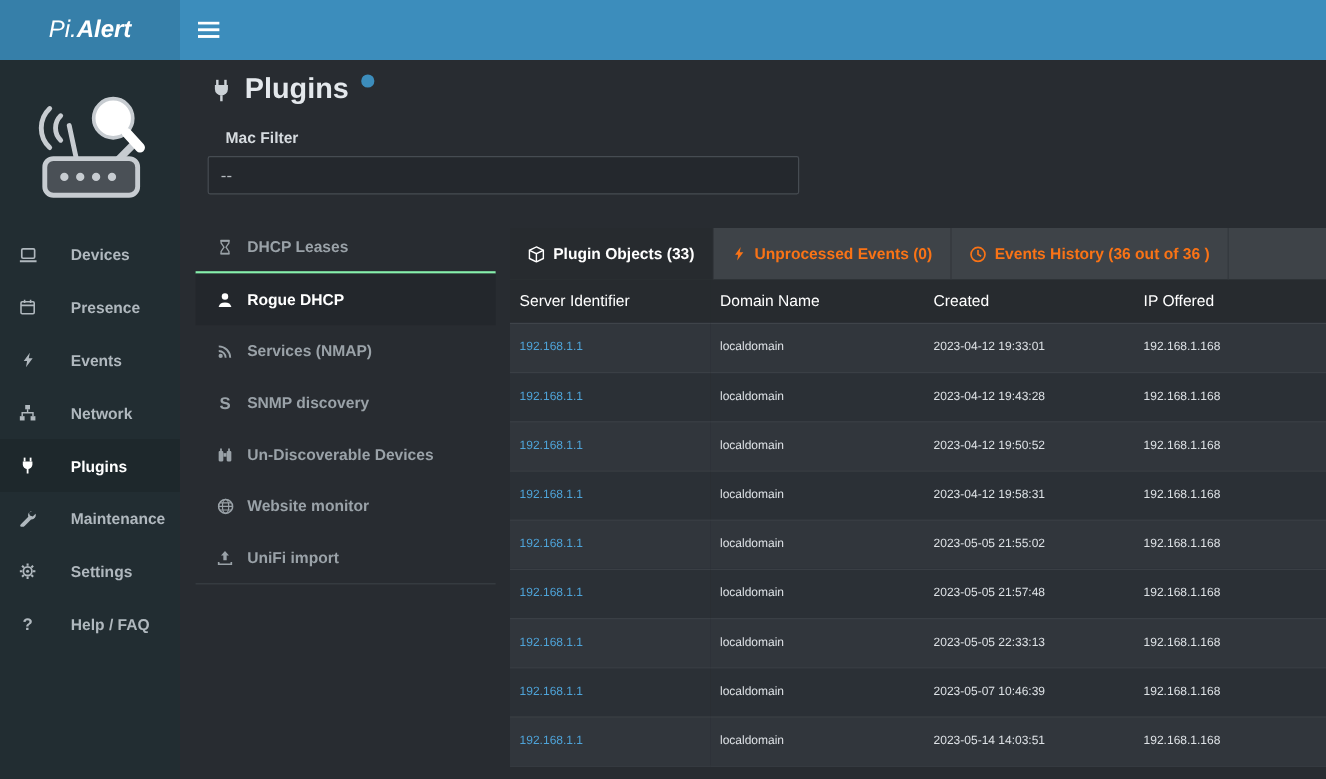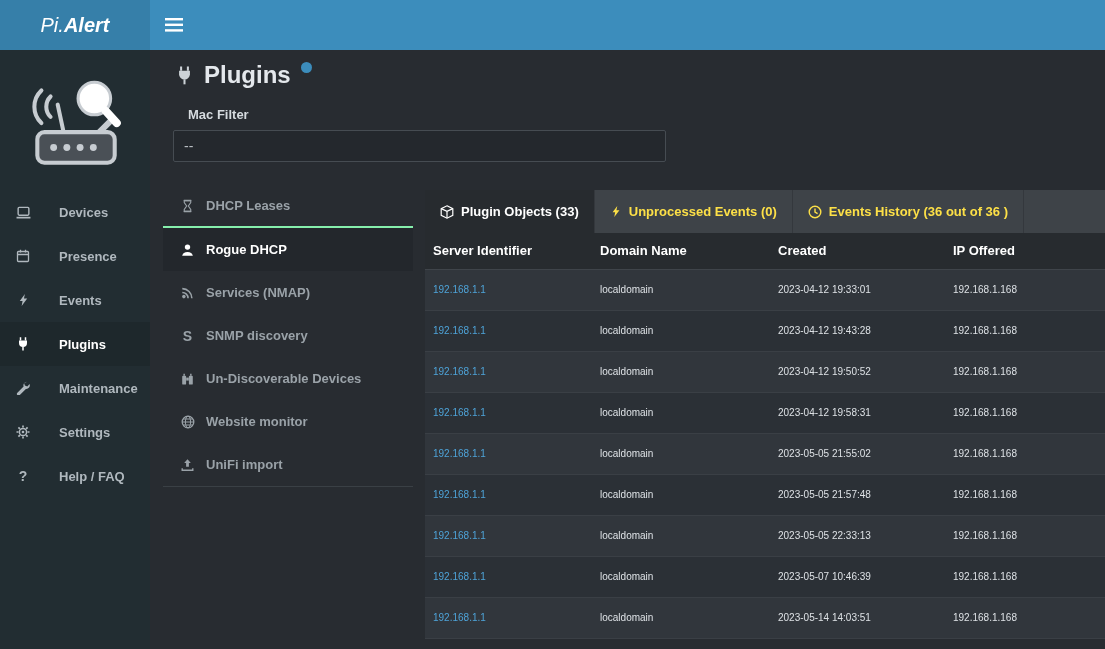--- a/index.html
+++ b/index.html
@@ -41,26 +41,26 @@
   .plugin-item { display:flex; align-items:center; gap:10px; height:43px; padding-left:16px;
                  color:#9aa2a8; font-size:13px; font-weight:bold; cursor:pointer; }
   .plugin-item .picon { width:17px; display:flex; justify-content:center; align-items:center; }
   .plugin-item.underlined { border-bottom:2px solid #86efac;align-items:center; }
   .plugin-item.selected { background:#23272c; color:#fff; }
 
   
   .panel { position:absolute; top:140px; left:275px; width:680px; height:475px; overflow:hidden; }
   .tabstrip { display:flex; height:43px; background:#3e4348; }
   .tab { display:flex; align-items:center; gap:7px; padding:0 15px; font-size:13px; font-weight:bold;
-         color:#fde047; border-right:1px solid #34383d; cursor:pointer; white-space:nowrap; }
+         color:#f97316; border-right:1px solid #34383d; cursor:pointer; white-space:nowrap; }
   .tab.active { background:#272b2f; color:#fff; }
 
   table { width:680px; border-collapse:collapse; table-layout:fixed; }
   th { background:#272b2f; color:#fff; font-size:13px; text-align:left; height:36px; padding:0 8px;
-       border-bottom:1px solid #3f444a; font-weight:bold; }
+       border-bottom:1px solid #3f444a; font-weight:normal; }
   td { font-size:10px; color:#dde1e5; height:41px; padding:0 8px; border-bottom:1px solid #3a3f45; }
   tbody tr:nth-child(odd) td { background:#31363c; }
   tbody tr:nth-child(even) td { background:#2b3036; }
   td.link { color:#4ea3d8; cursor:pointer; }
   svg { display:block; }
 </style>
 </head>
 <body>
 
 <header class="topbar">
@@ -115,20 +115,31 @@
       </span>
       <span>Presence</span>
     </a>
     <a class="side-item">
       <span class="sicon">
         <svg width="13" height="14" viewBox="0 0 14 14">
             <path d="M8.5 0.5 L3 8 h3 L5 13.5 L11 5.5 H7.5 Z" fill="currentColor"></path>
           </svg>
       </span>
       <span>Events</span>
+    </a>
+    <a class="side-item">
+      <span class="sicon">
+        <svg width="14" height="14" viewBox="0 0 14 14">
+            <rect x="5" y="0.5" width="4" height="3.6" fill="currentColor"></rect>
+            <rect x="0.5" y="9.8" width="4" height="3.6" fill="currentColor"></rect>
+            <rect x="9.5" y="9.8" width="4" height="3.6" fill="currentColor"></rect>
+            <path d="M7 4.1 V7 M2.5 9.8 V7 h9 v2.8" fill="none" stroke="currentColor" stroke-width="1.2"></path>
+          </svg>
+      </span>
+      <span>Network</span>
     </a>
     <a class="side-item active">
       <span class="sicon">
         <svg width="14" height="14" viewBox="0 0 14 14">
             <path d="M4.5 0.3 v3.2 M9.5 0.3 v3.2" stroke="currentColor" stroke-width="1.5" fill="none"></path>
             <path d="M3 3.5 h8 v2.5 a4 4 0 0 1 -8 0 Z" fill="currentColor"></path>
             <path d="M7 9.8 v3.7" stroke="currentColor" stroke-width="1.5"></path>
           </svg>
       </span>
       <span>Plugins</span>

